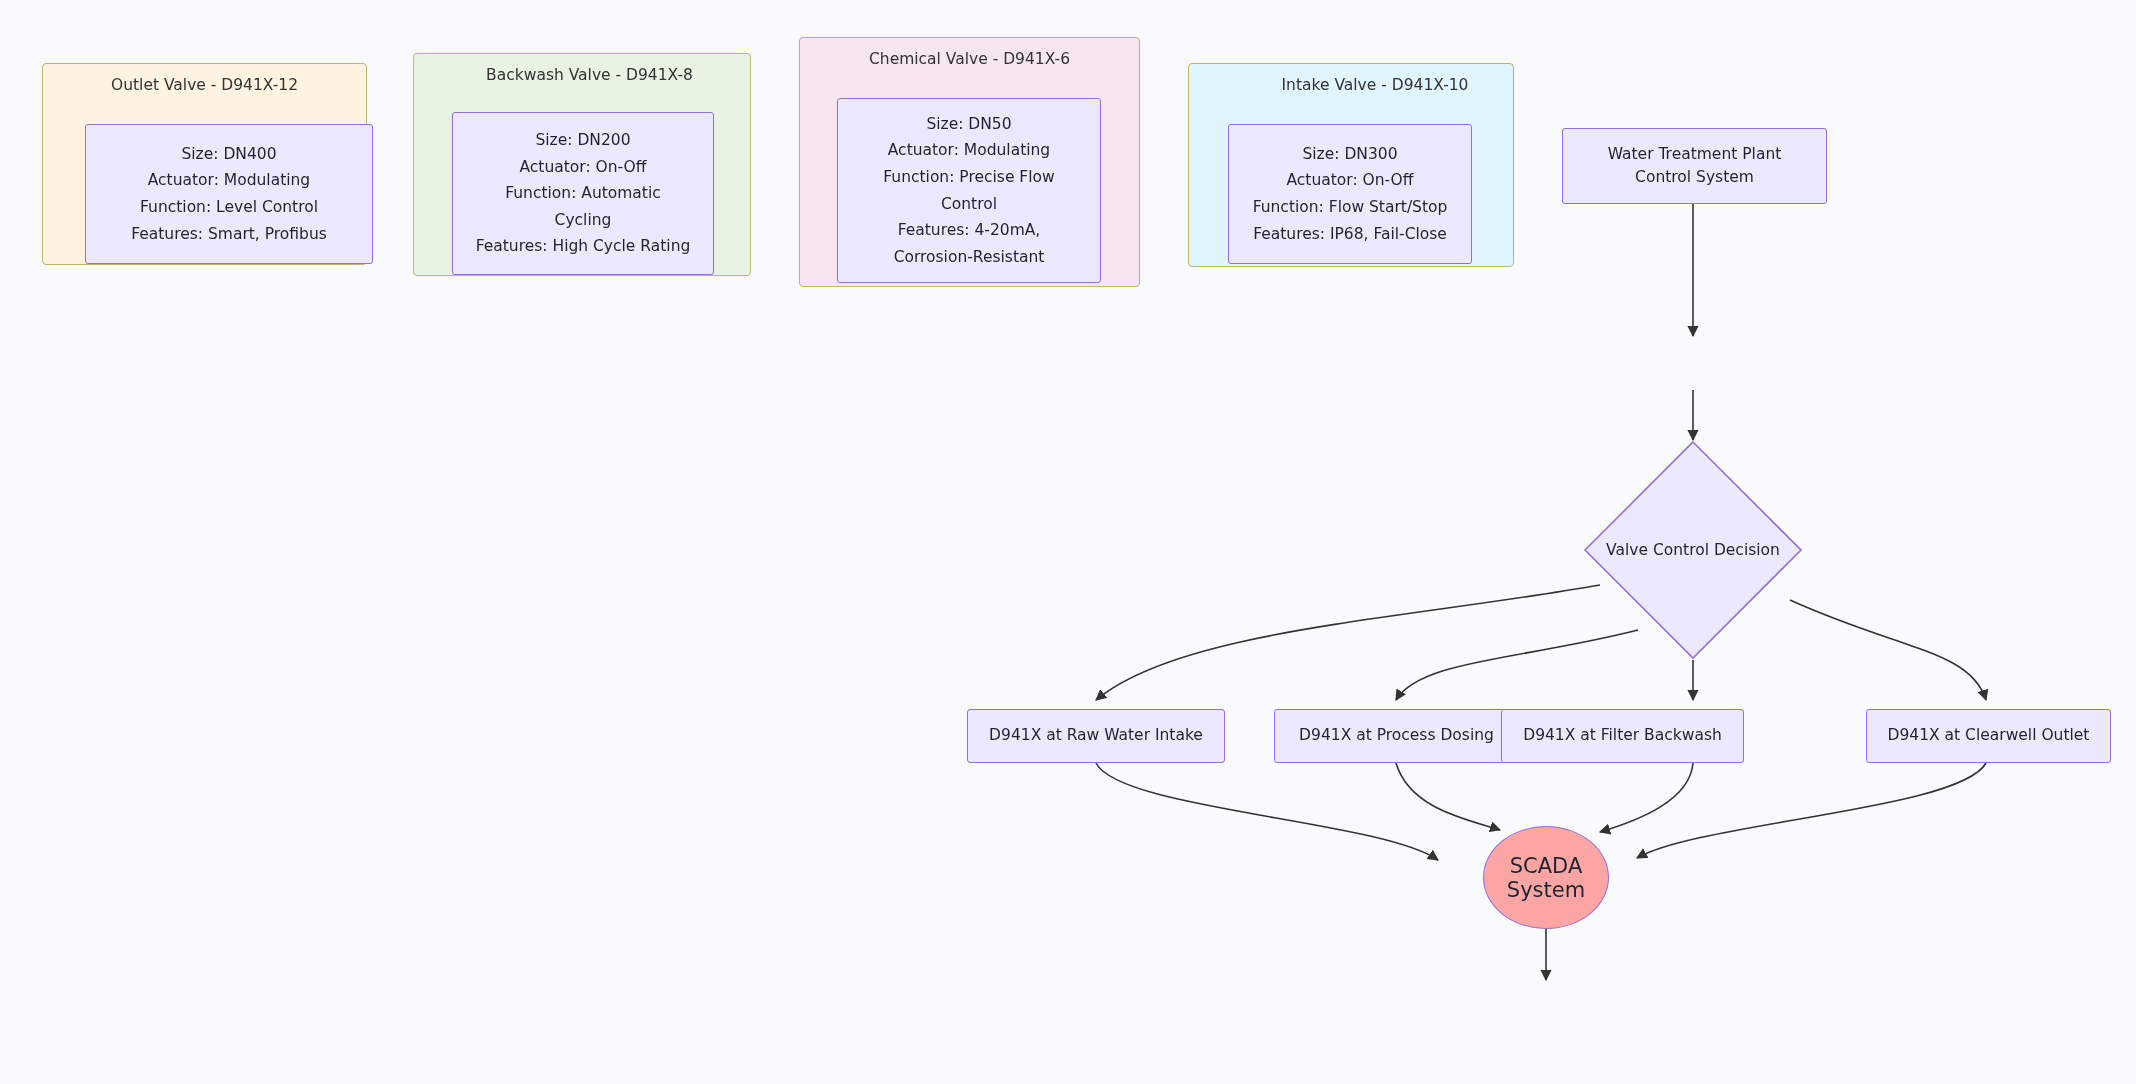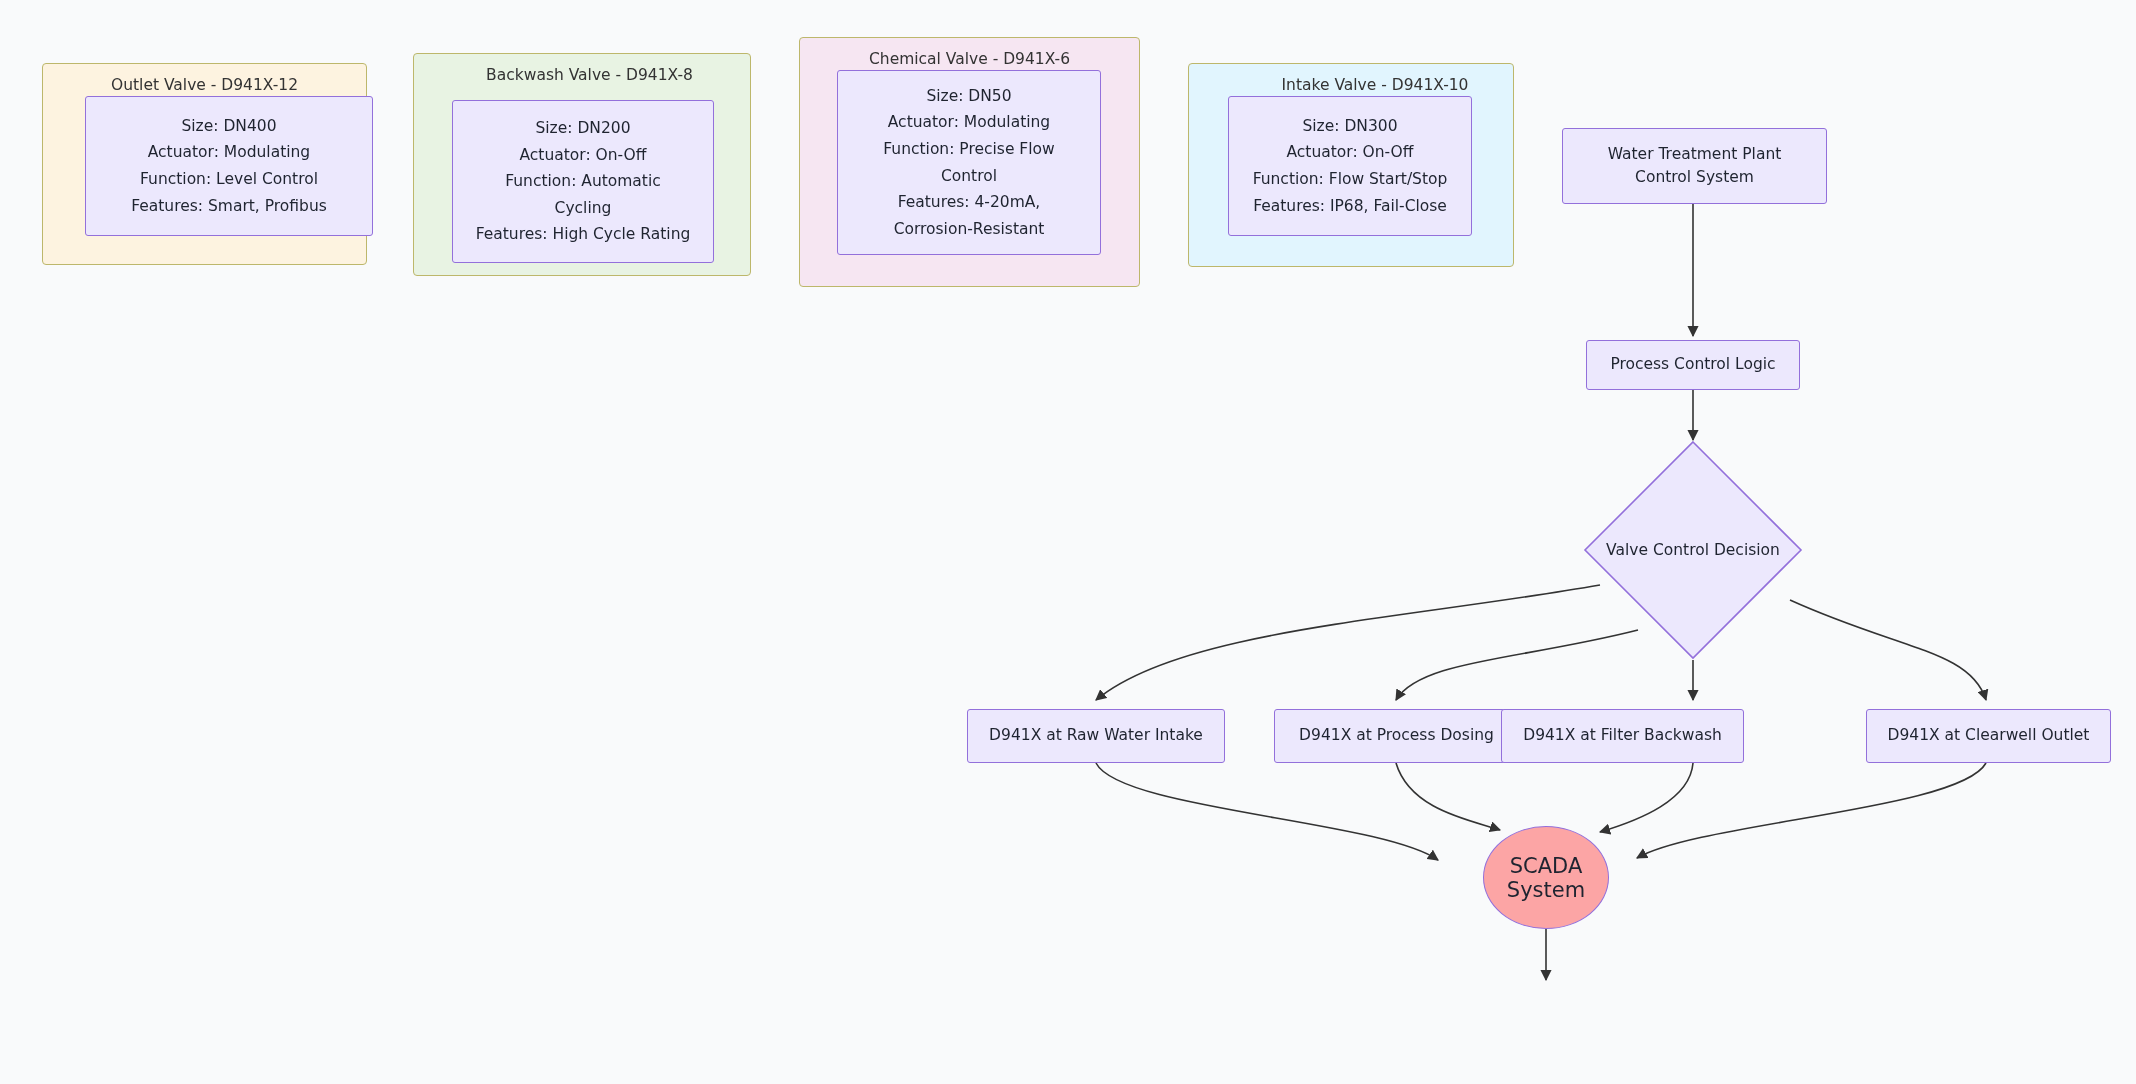--- a/index.html
+++ b/index.html
@@ -56,20 +56,21 @@
     text-align: center;
     color: #1f2430;
     font-size: 15.5px;
     line-height: 1.5;
     padding: 4px 8px;
   }
   .node-spec {
     font-size: 15.5px;
     line-height: 1.72;
     white-space: pre-line;
+    margin-top: 28px;
   }
   .node-multiline {
     white-space: pre-line;
   }
   
   .diamond-wrap {
     position: absolute;
   }
   .diamond-shape {
     position: absolute;
@@ -134,21 +135,21 @@
     <div class="cluster-title" style="top:12px;">Outlet Valve - D941X-12</div>
   </div>
   <div class="node node-spec" style="left:85px; top:96px; width:288px; height:140px;">Size: DN400
 Actuator: Modulating
 Function: Level Control
 Features: Smart, Profibus</div>
 
   <div class="cluster" style="left:413px; top:53px; width:338px; height:223px; background:#e8f3e3;">
     <div class="cluster-title" style="top:12px;padding-left:15px;">Backwash Valve - D941X-8</div>
   </div>
-  <div class="node node-spec" style="left:452px; top:100px; width:262px; height:163px;">Size: DN200
+  <div class="node node-spec" style="left:452px; top:84px; width:262px; height:163px;">Size: DN200
 Actuator: On-Off
 Function: Automatic
 Cycling
 Features: High Cycle Rating</div>
 
   <div class="cluster" style="left:799px; top:37px; width:341px; height:250px; background:#f6e6f2;">
     <div class="cluster-title" style="top:12px;">Chemical Valve - D941X-6</div>
   </div>
   <div class="node node-spec" style="left:837px; top:70px; width:264px; height:185px;">Size: DN50
 Actuator: Modulating
@@ -161,21 +162,20 @@
     <div class="cluster-title" style="top:12px;margin-left:48px;">Intake Valve - D941X-10</div>
   </div>
   <div class="node node-spec" style="left:1228px; top:96px; width:244px; height:140px;">Size: DN300
 Actuator: On-Off
 Function: Flow Start/Stop
 Features: IP68, Fail-Close</div>
 
   <div class="node node-multiline" style="left:1562px; top:128px; width:265px; height:76px;">Water Treatment Plant
 Control System</div>
 
-  <div class="node" style="left:1586px; top:340px; width:214px; height:50px;">Process Control Logic</div>
 
   <div class="diamond-wrap" style="left:1583px; top:440px; width:220px; height:220px;">
     <svg class="diamond-shape" viewBox="0 0 220 220" xmlns="http://www.w3.org/2000/svg">
       <polygon points="110,2 218,110 110,218 2,110" fill="#ece8fd" stroke="#9370db" stroke-width="1.6"></polygon>
     </svg>
     <div class="diamond-label">Valve Control Decision</div>
   </div>
 
   <div class="node" style="left:967px; top:709px; width:258px; height:54px;">D941X at Raw Water Intake</div>
 

